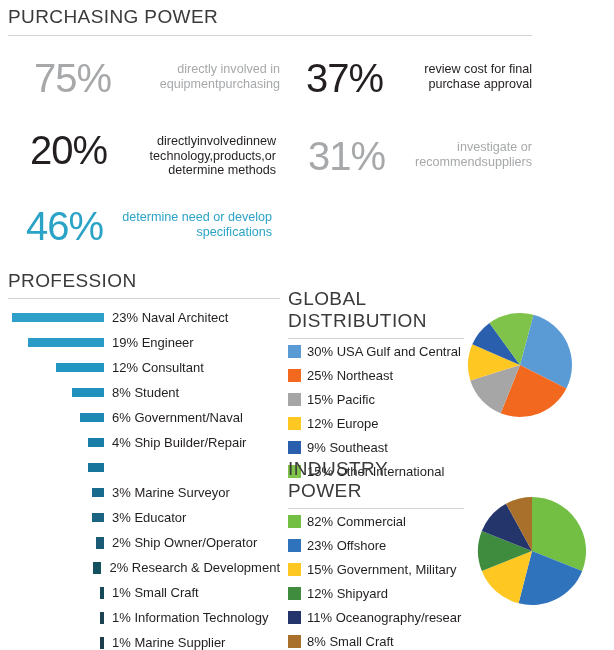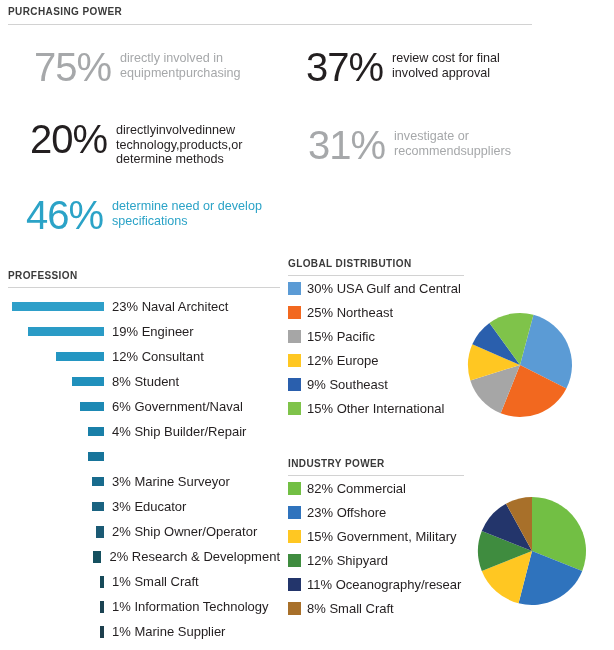--- a/index.html
+++ b/index.html
@@ -6,24 +6,24 @@
   html,body{margin:0;padding:0;}
   body{
     width:614px;height:650px;
     background:#ffffff;
     font-family:"Liberation Sans", sans-serif;
     color:#231f20;
     overflow:hidden;
     position:relative;
   }
   .section-title{
-    font-size:10px;
+    font-size:19px;
     letter-spacing:.4px;
     color:#3a3a3a;
-    font-weight:700;
+    font-weight:400;
   }
   .rule{
     height:1px;
     background:#d2d2d2;
     width:100%;
   }
 
   
   #purchasing-power{
     position:absolute;left:8px;top:6px;width:524px;
@@ -42,20 +42,21 @@
     letter-spacing:-1px;
     white-space:nowrap;
     text-align:center;
   }
   .stat-desc{
     font-size:12.6px;
     line-height:14.6px;
     margin-left:9px;
     padding-top:4px;
     max-width:160px;
+    text-align:right;
   }
   .s-gray{color:#a6a8aa;}
   .s-dark{color:#231f20;}
   .s-teal{color:#2ba3c7;}
 
   
   #profession{
     position:absolute;left:8px;top:270px;width:272px;
   }
   #profession .rule{margin-top:6px;width:272px;}
@@ -76,21 +77,21 @@
   }
   .bar-label{
     font-size:13px;
     margin-left:8px;
     color:#231f20;
     white-space:nowrap;
   }
 
   
   #global-distribution{
-    position:absolute;left:288px;top:258px;width:176px;
+    position:absolute;left:288px;top:288px;width:176px;
   }
   #industry-sector{
     position:absolute;left:288px;top:458px;width:176px;
   }
   .panel .rule{margin-top:6px;width:176px;}
   .legend{margin-top:0;}
   .legend-row{
     display:flex;
     align-items:center;
     height:24px;
@@ -119,21 +120,21 @@
 
   <div class="stat-grid">
 
     <div class="stat" style="left:26px;top:22px;">
       <div class="stat-pct s-gray">75%</div>
       <div class="stat-desc s-gray">directly involved in equipmentpurchasing</div>
     </div>
 
     <div class="stat" style="left:298px;top:22px;">
       <div class="stat-pct s-dark">37%</div>
-      <div class="stat-desc s-dark">review cost for final involved approval</div>
+      <div class="stat-desc s-dark">review cost for final purchase approval</div>
     </div>
 
     <div class="stat" style="left:22px;top:94px;">
       <div class="stat-pct s-dark">20%</div>
       <div class="stat-desc s-dark">directlyinvolvedinnew technology,products,or determine methods</div>
     </div>
 
     <div class="stat" style="left:300px;top:100px;">
       <div class="stat-pct s-gray">31%</div>
       <div class="stat-desc s-gray">investigate or recommendsuppliers</div>

